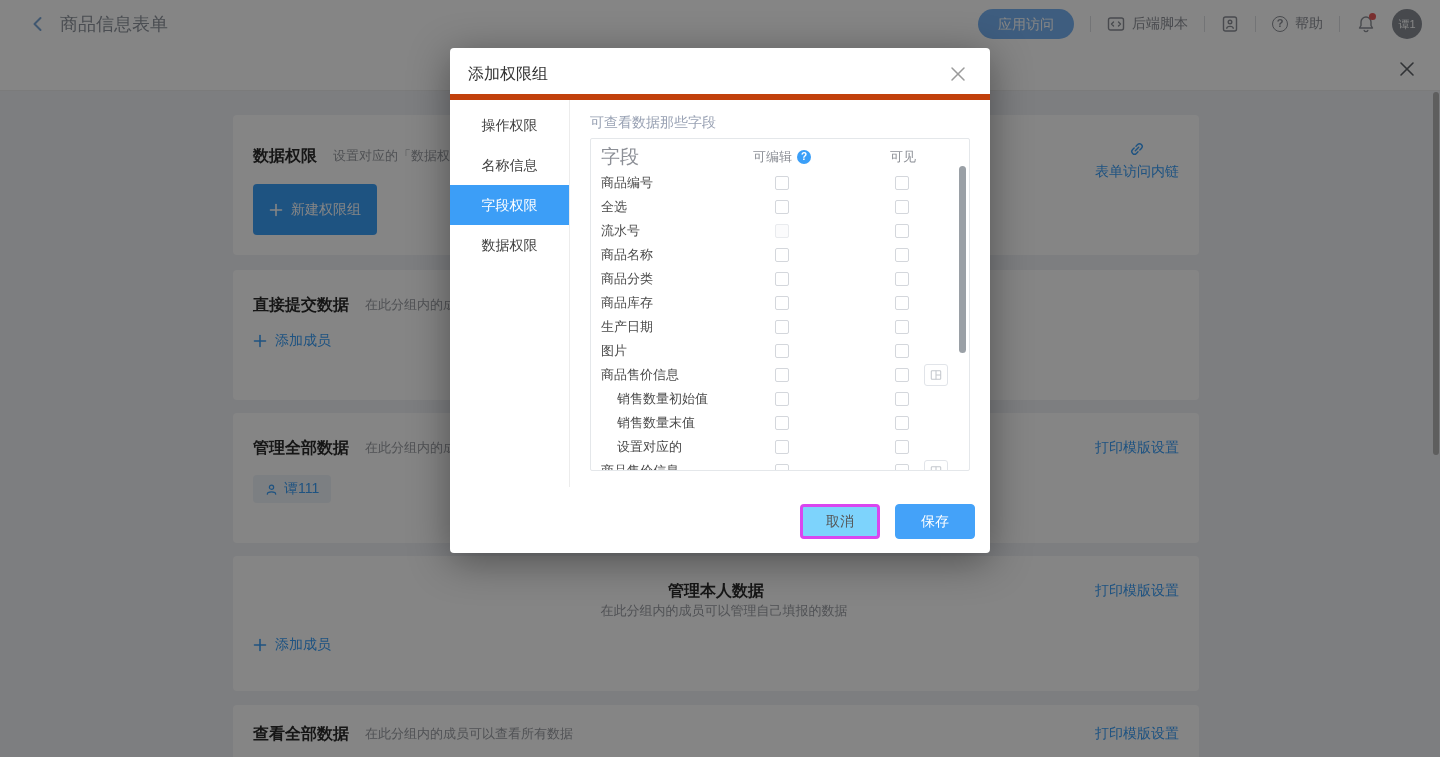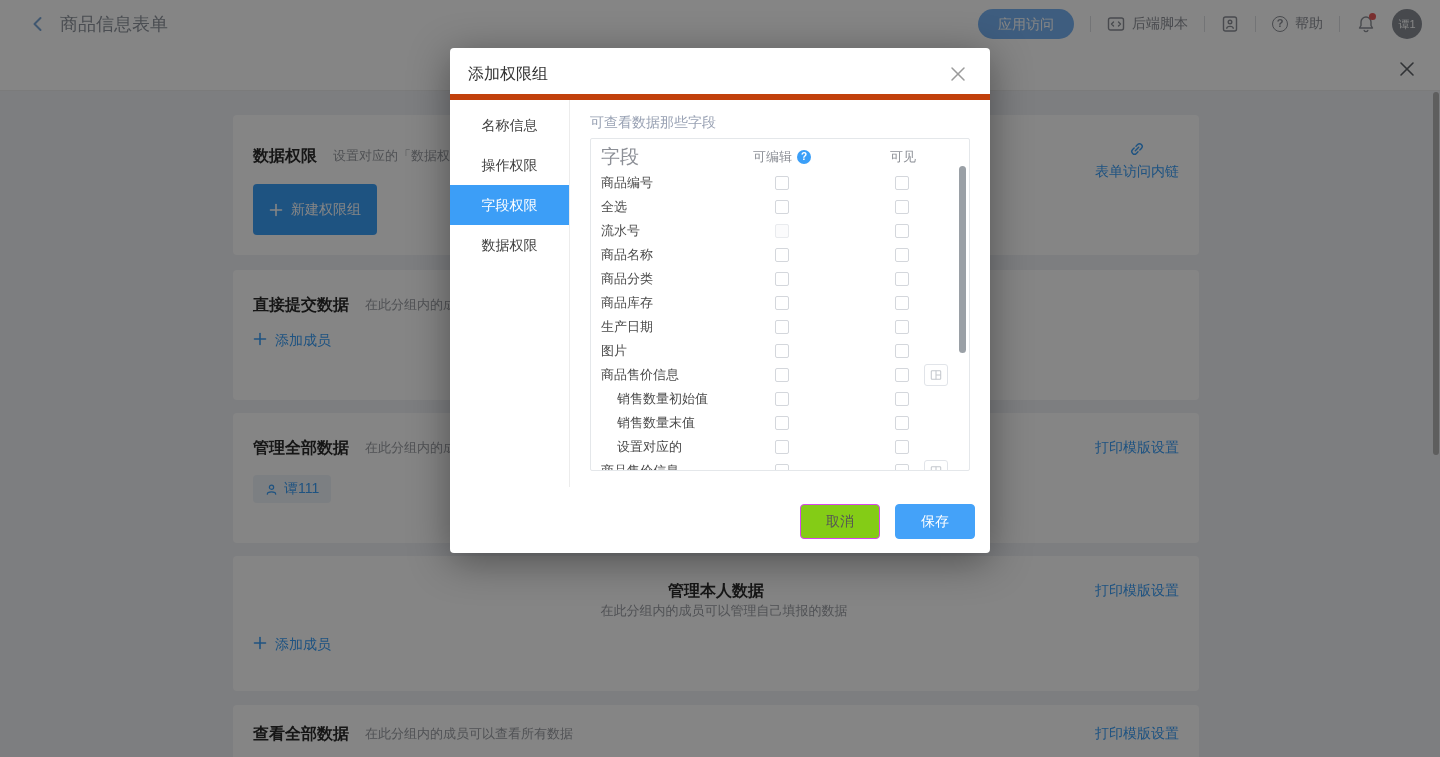--- a/index.html
+++ b/index.html
@@ -24,21 +24,21 @@
 
   .settings-strip { position:absolute; left:0; top:48px; width:1440px; height:43px; background:#ffffff; border-bottom:1px solid #ececec; }
   .strip-close { position:absolute; right:23px; top:11px; width:20px; height:20px; color:#5f6368; }
   .settings-body { position:absolute; left:0; top:91px; width:1440px; height:666px; background:#f0f2f5; }
 
   .card { position:absolute; left:233px; width:966px; background:#ffffff; border-radius:4px; padding:0 20px; }
   .card-row { display:flex; align-items:center; }
   .card-title { font-size:16px; font-weight:bold; color:#2b2b2b; line-height:22px; }
   .card-desc { font-size:13px; color:#9a9da3; margin-left:16px; }
   .card-link { position:absolute; right:20px; font-size:14px; color:#3b9ff8; display:flex; align-items:center; gap:6px; cursor:pointer; }
-  .blue-link { display:inline-flex; align-items:flex-start; gap:8px; color:#3b9ff8; font-size:14px; cursor:pointer; }
+  .blue-link { display:inline-flex; align-items:center; gap:8px; color:#3b9ff8; font-size:14px; cursor:pointer; }
   .primary-btn { display:inline-flex; align-items:center; gap:8px; background:#3b9ff8; color:#fff; font-size:14px; border:none; border-radius:4px; height:51px; padding:0 16px; }
   .member-chip { display:inline-flex; align-items:center; gap:6px; height:28px; padding:0 12px; background:#eef3f9; border-radius:4px; color:#3b9ff8; font-size:14px; }
   .icon-12 { width:13px; height:13px; }
   .icon-16 { width:16px; height:16px; }
   .plus-glyph { width:14px; height:14px; }
 
   .page-scrollbar { position:absolute; right:1px; top:0; width:6px; height:757px; }
   .page-scrollbar .thumb { position:absolute; top:92px; height:363px; width:6px; border-radius:3px; background:#b4b4b4; }
 
   
@@ -66,21 +66,21 @@
   .ft-label { position:absolute; left:10px; top:0; font-size:13px; color:#4a4a4a; line-height:24px; white-space:nowrap; }
   .ft-row.indent .ft-label { left:26px; }
   .cbx { position:absolute; top:5px; width:14px; height:14px; border:1px solid #d4d7dc; border-radius:2px; background:#fff; }
   .cbx.edit { left:184px; }
   .cbx.vis { left:304px; }
   .cbx.disabled { border-color:#e9ebee; background:#fbfbfc; }
   .subform-btn { position:absolute; left:333px; top:1px; width:24px; height:22px; border:1px solid #e1e4e9; border-radius:3px; background:#fff; color:#c3c7cd; display:flex; align-items:center; justify-content:center; }
   .ft-scrollbar { position:absolute; right:3px; top:27px; width:7px; height:187px; border-radius:4px; background:#9aa0a6; }
   .modal-footer { position:relative; height:66px; }
   .btn { position:absolute; top:17px; height:35px; width:80px; border-radius:4px; font-size:14px; cursor:pointer; }
-  .btn-cancel { left:350px; background:#84cc16; border:1px solid #d946ef; color:#555; }
+  .btn-cancel { left:350px; background:#7dd3fc; border:3px solid #d946ef; color:#555; }
   .btn-save { left:445px; background:#44a2f9; border:1px solid #44a2f9; color:#fff; }
 
   svg { display:block; }
 </style>
 </head>
 <body>
 
 <div class="stage">
 
   <div class="bg">
@@ -247,22 +247,22 @@
       <span class="modal-close">
         <svg viewBox="0 0 20 20" width="20" height="20" stroke="currentColor" stroke-width="1.5" stroke-linecap="round">
             <line x1="4" y1="4" x2="16" y2="16"></line>
             <line x1="16" y1="4" x2="4" y2="16"></line>
           </svg>
       </span>
     </div>
 
     <div class="modal-body">
       <nav class="tab-col">
+          <div class="tab-item">操作权限</div>
           <div class="tab-item">名称信息</div>
-          <div class="tab-item">操作权限</div>
           <div class="tab-item active">字段权限</div>
           <div class="tab-item">数据权限</div>
         </nav>
 
       <div class="content-col">
         <div class="section-title">可查看数据那些字段</div>
 
         <div class="field-table">
           <div class="ft-header">
             <span class="h-field">字段</span>

